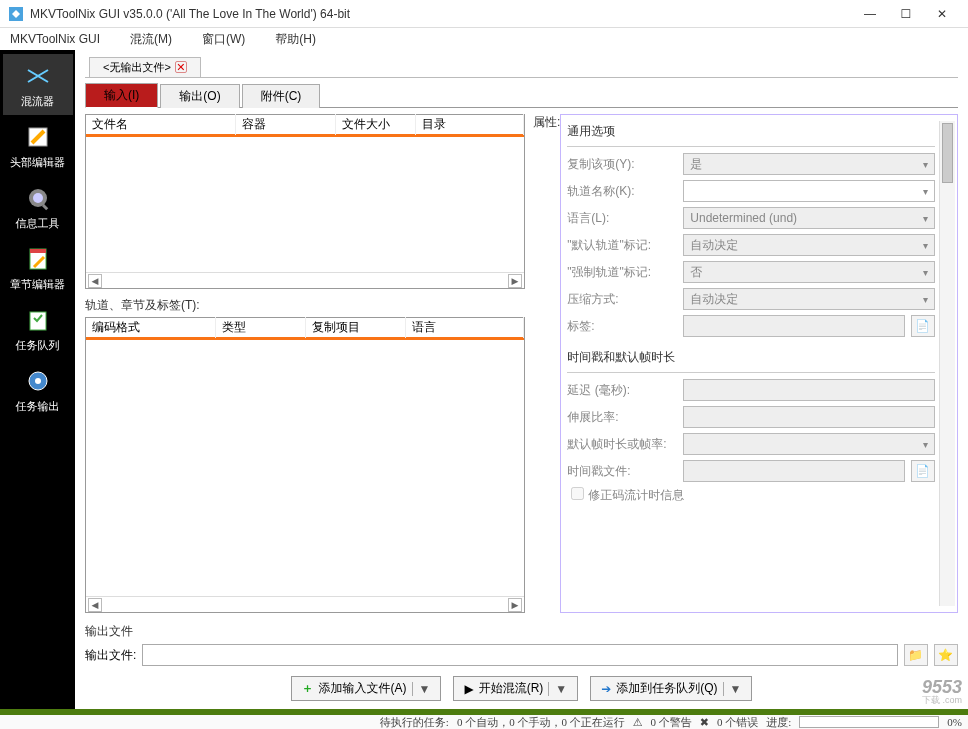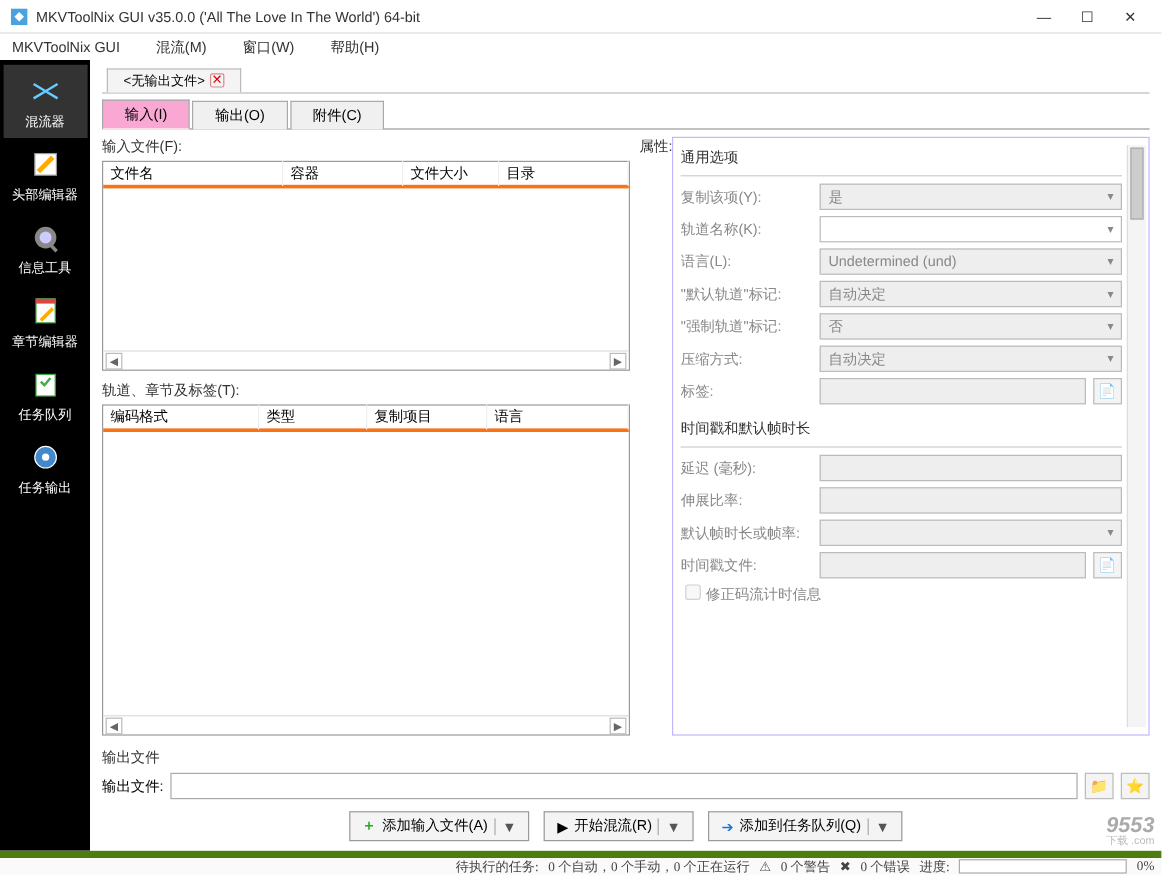--- a/index.html
+++ b/index.html
@@ -15,21 +15,21 @@
 .sidebar { width: 75px; background: #000; display: flex; flex-direction: column; align-items: center; padding-top: 4px; }
 .side-item { width: 70px; display: flex; flex-direction: column; align-items: center; color: #fff; font-size: 11px; padding: 6px 0; cursor: pointer; }
 .side-item.active { background: #333; }
 .side-item .icon { width: 32px; height: 32px; margin-bottom: 2px; display:flex; align-items:center; justify-content:center; }
 .content { flex: 1; padding: 6px 10px 0 10px; display: flex; flex-direction: column; }
 .tab-header { height: 22px; display: flex; align-items: center; border-bottom: 1px solid #bbb; padding-left: 4px; }
 .tab-item { border: 1px solid #bbb; border-bottom: none; padding: 2px 13px; font-size: 11px; background: #f4f4f4; display:flex; align-items:center; gap:4px; }
 .close-x { color:#d00; font-size:11px; cursor:pointer; border:1px solid #d88; border-radius:2px; width:12px; height:12px; display:inline-flex; align-items:center; justify-content:center; line-height:1; }
 .subtabs { height: 24px; display: flex; align-items: flex-end; margin-top: 6px; border-bottom: 1px solid #999; }
 .subtab { padding: 3px 18px; border: 1px solid #aaa; border-bottom: none; background: #f0f0f0; margin-right: 2px; position: relative; top: 1px; cursor:pointer; }
-.subtab.active { background: #f9a8d4; border-bottom: 1px solid #fff; }
+.subtab.active { background: #b91c1c; border-bottom: 1px solid #fff; }
 .body-row { display: flex; gap: 8px; flex: 1; min-height: 0; margin-top: 6px; }
 .left-col { flex: 0 0 440px; display: flex; flex-direction: column; }
 .right-col { flex: 1; display:flex; flex-direction:row; }
 .sec-label { font-size: 12px; color: #333; margin-bottom: 3px; }
 .listbox { border: 1px solid #999; background: #fff; flex: 1; min-height: 0; display:flex; flex-direction:column; }
 .listhead { display: flex; font-size: 12px; border-bottom: 3px solid #f97316; height:22px; align-items:center; }
 .listhead > div { padding: 2px 6px; border-right: 1px solid #eee; }
 .hscroll { height:16px; border-top:1px solid #ddd; display:flex; align-items:center; padding:0 2px; }
 .hscroll .arrow { width:14px; height:14px; border:1px solid #bbb; display:flex; align-items:center; justify-content:center; font-size:9px; color:#666; }
 .hscroll .track { flex:1; height:14px; }
@@ -154,21 +154,20 @@
 
     <div class="subtabs">
       <div class="subtab active">输入(I)</div>
       <div class="subtab">输出(O)</div>
       <div class="subtab">附件(C)</div>
     </div>
 
     <div class="body-row">
 
       <div class="left-col">
-        <div class="sec-label">输入文件(F):</div>
         <div class="listbox" style="height:175px; flex:0 0 175px;">
           <div class="listhead">
             <div style="flex:0 0 150px">文件名</div>
             <div style="flex:0 0 100px">容器</div>
             <div style="flex:0 0 80px">文件大小</div>
             <div style="flex:1">目录</div>
           </div>
           <div style="flex:1"></div>
           <div class="hscroll">
             <div class="arrow">◀</div>

